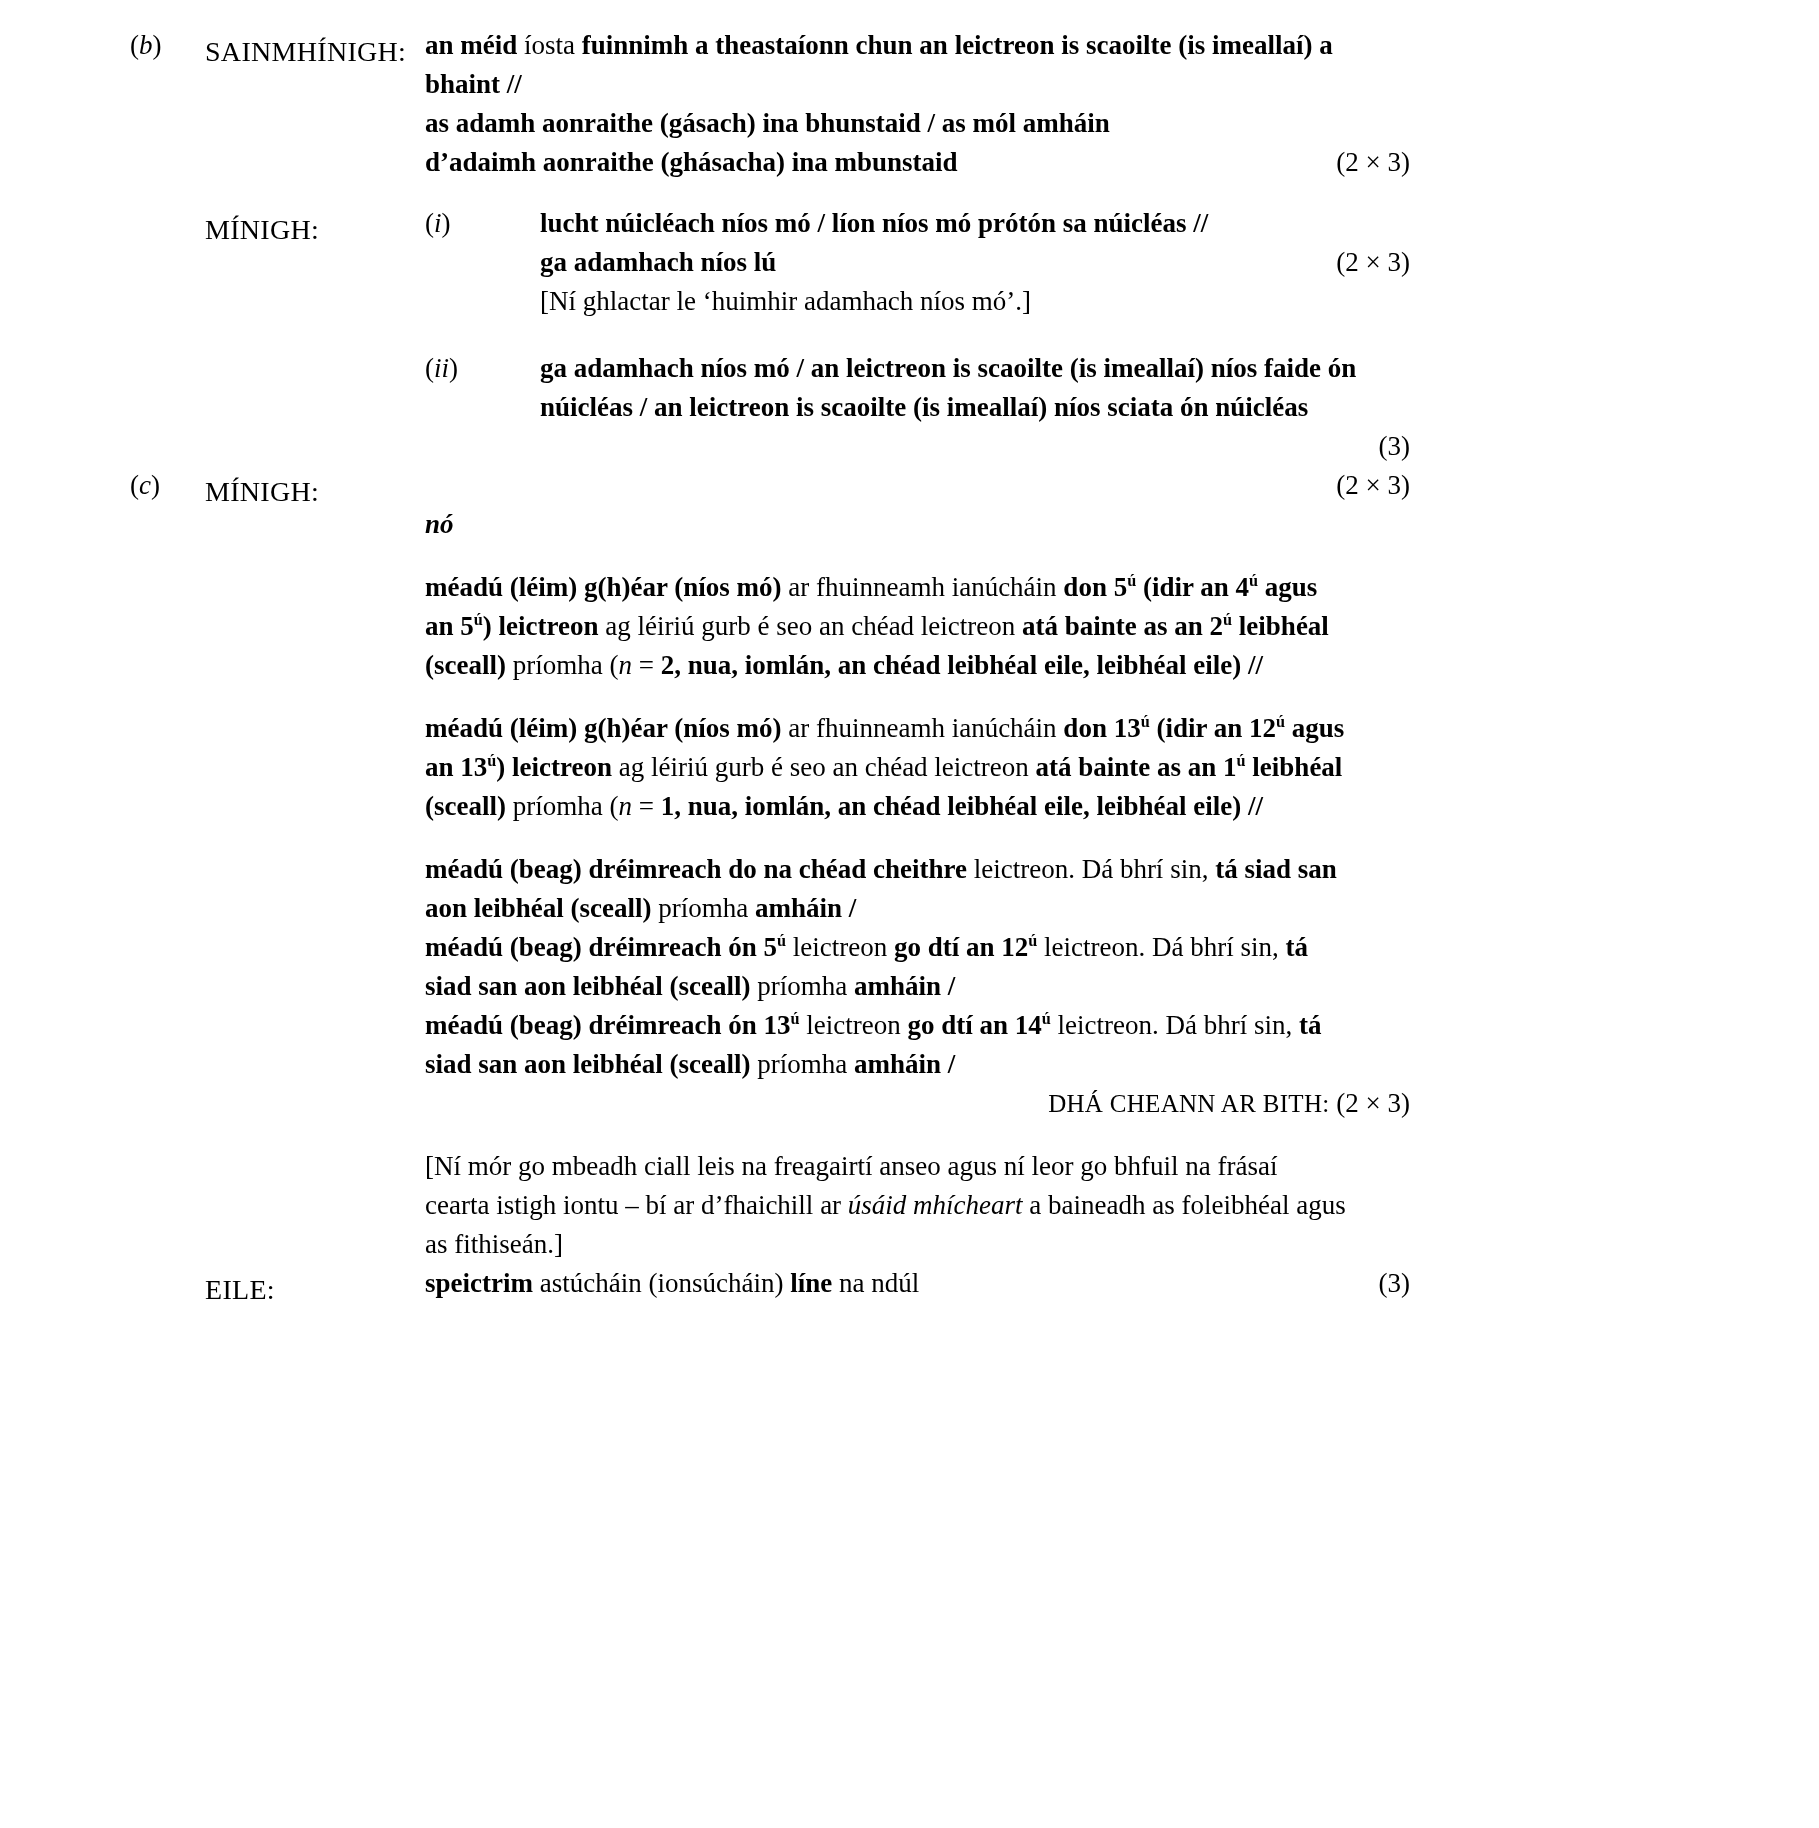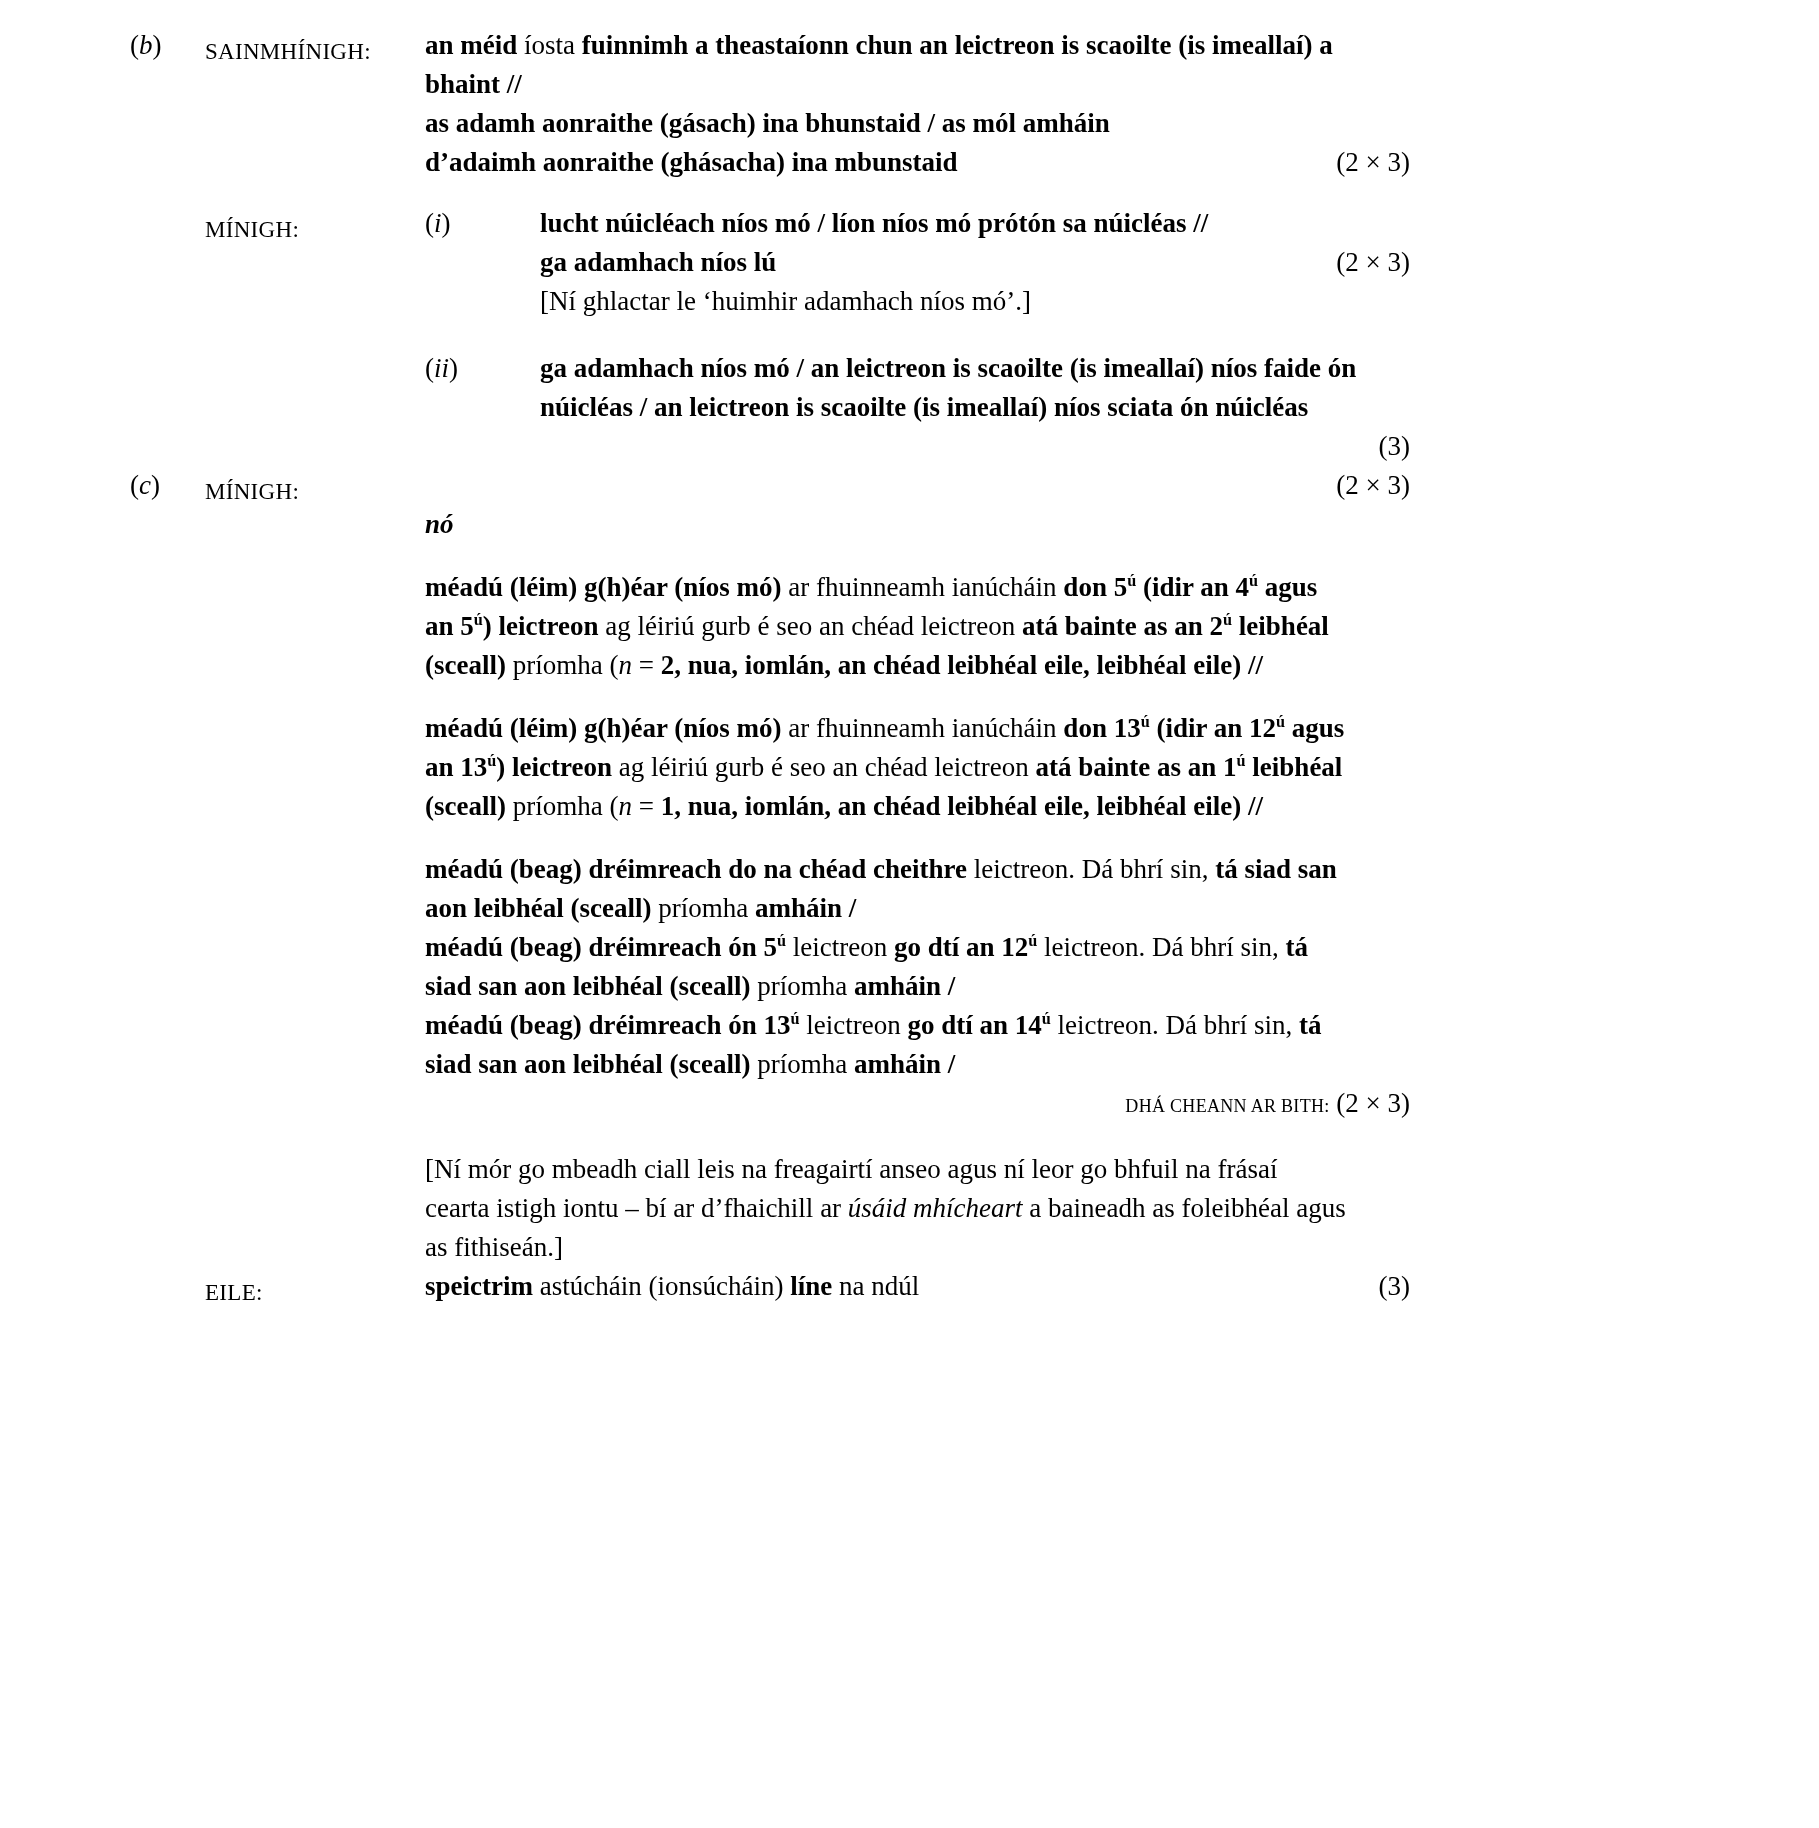--- a/index.html
+++ b/index.html
@@ -10,29 +10,29 @@
     color: #000000;
     font-family: "Liberation Serif", "DejaVu Serif", serif;
     font-size: 27px;
     line-height: 39px;
   }
   .page { padding-top: 26px; padding-bottom: 60px; }
 
   .row { display: flex; align-items: flex-start; }
 
   .c-part  { width: 75px;  margin-left: 130px; flex: none; }
-  .c-task  { width: 220px; flex: none; font-size: 23px; letter-spacing: 0.3px; padding-top: 6px; }
+  .c-task  { width: 220px; flex: none; font-size: 28px; letter-spacing: 0.3px; padding-top: 6px; }
   .c-num   { width: 115px; flex: none; }
   .content { width: 985px; flex: none; }
   .content.narrow { width: 870px; }
 
   .para { position: relative; }
   .mark { position: absolute; right: 0; bottom: 0; font-weight: normal; }
   .mark-line { text-align: right; }
-  .small-caps { font-size: 18px; letter-spacing: 0.3px; font-family: Liberation Serif, serif; }
+  .small-caps { font-size: 25px; letter-spacing: 0.3px; font-family: Liberation Serif, serif; }
 
   sup { font-size: 0.6em; vertical-align: super; line-height: 0; }
 
   .mb      { margin-bottom: 24px; }
   .gap-sm  { margin-bottom: 22px; }
   .gap-md  { margin-bottom: 28px; }
   .gap-lg  { }
   .mt-lg   { }
   .mt-sm   { margin-top: 24px; }
 </style>

